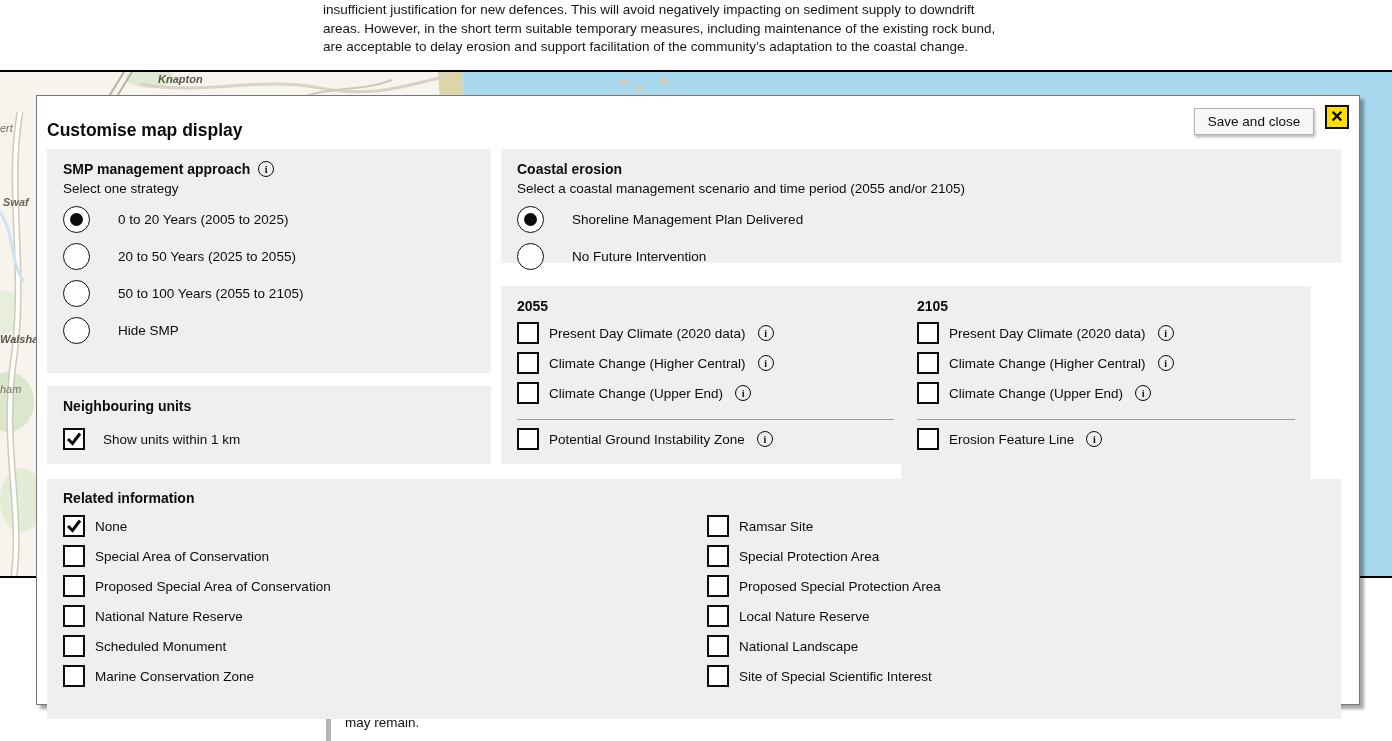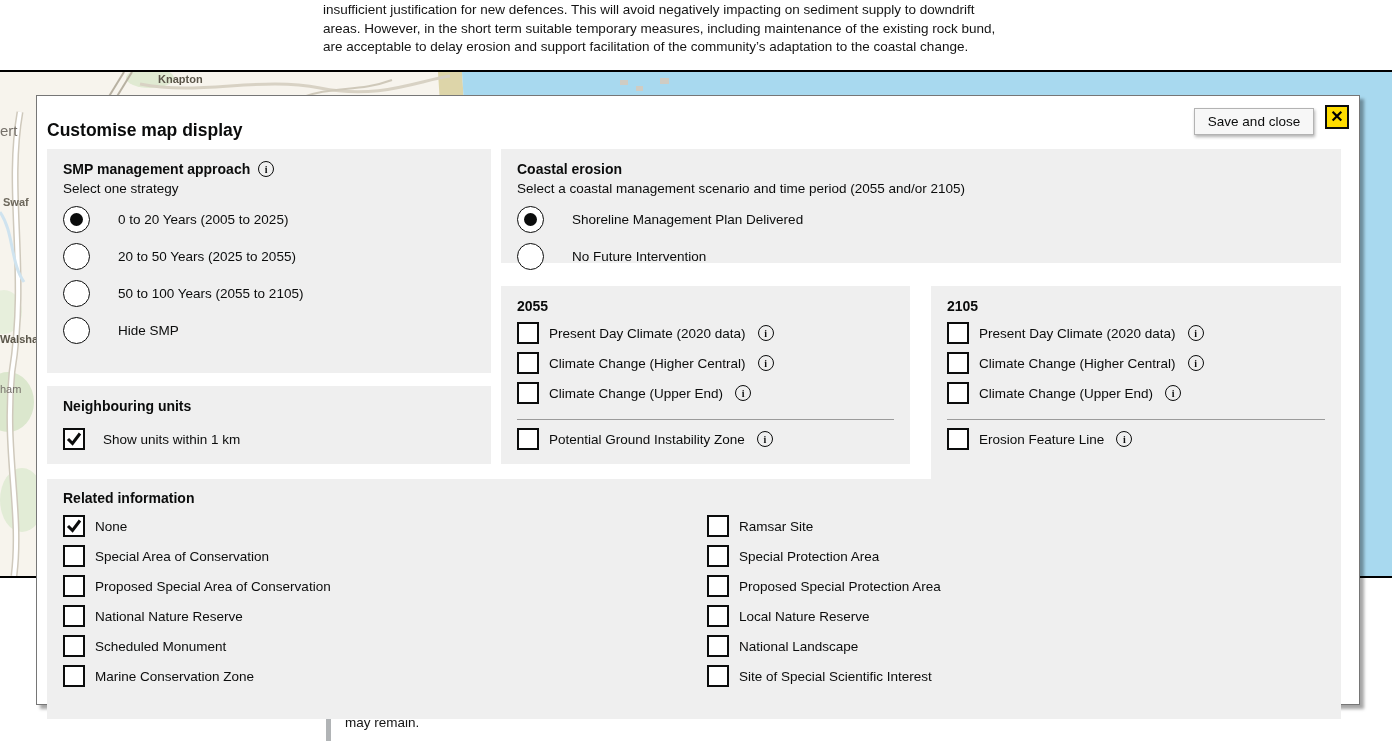--- a/index.html
+++ b/index.html
@@ -9,45 +9,45 @@
   
   .doc-text{position:absolute;font-size:13.5px;line-height:18.6px;color:#141414;}
   #top-text{left:323px;top:1px;width:740px;}
   #bottom-text{left:345px;top:695px;width:760px;z-index:2;}
   #quote-bar{position:absolute;left:326px;top:688px;width:5px;height:53px;background:#b1b4b6;z-index:2;}
 
   
   #map{position:absolute;left:0;top:70px;width:1392px;height:508px;background:#f7f4ed;
        border-top:2px solid #000;border-bottom:2px solid #000;box-sizing:border-box;z-index:1;}
   #map svg{position:absolute;left:0;top:0;}
-  .map-label{position:absolute;font-size:11px;font-weight:bold;color:#5b564a;white-space:nowrap;}
+  .map-label{position:absolute;font-size:11px;font-weight:bold;color:#5b564a;white-space:nowrap;font-style:italic;}
   #lbl-knapton{left:158px;top:1px;}
   #lbl-paston{left:224px;top:16px;margin-top:40px;}
-  #lbl-ert{left:0;top:50px;color:#76716a;font-weight:normal;font-size:15px;}
+  #lbl-ert{left:0;top:50px;color:#76716a;font-weight:normal;font-size:11px;}
   #lbl-swaf{left:3px;top:124px;color:#6d685c;}
   #lbl-walsha{left:0;top:261px;}
   #lbl-ham{left:0;top:311px;color:#76716a;font-weight:normal;}
 
   
   #dialog{position:absolute;left:36px;top:95px;width:1324px;height:610px;background:#fff;
           border:1px solid #767676;box-shadow:4px 4px 3px rgba(0,0,0,0.35);z-index:10;box-sizing:border-box;}
   #dialog-title{position:absolute;left:10px;top:11px;font-size:17.5px;font-weight:bold;margin-top:13px;}
   #save-btn{position:absolute;left:1157px;top:12px;width:120px;height:27px;background:#f7f7f7;
             border:1px solid #b3b3b3;box-shadow:1px 2px 3px rgba(0,0,0,0.3);font-size:13.5px;
             font-family:"Liberation Sans",sans-serif;color:#0b0c0c;cursor:pointer;}
   #close-btn{position:absolute;left:1288px;top:9px;width:24px;height:24px;background:#ffdd00;
              border:2px solid #0b0c0c;box-sizing:border-box;display:flex;align-items:center;justify-content:center;
              font-size:16px;font-weight:bold;line-height:1;padding:0;cursor:pointer;font-family:"Liberation Sans",sans-serif;}
 
   .panel{position:absolute;background:#efefef;box-sizing:border-box;padding:12px 16px;}
   #panel-smp{left:10px;top:53px;width:444px;height:224px;}
   #panel-neigh{left:10px;top:290px;width:444px;height:78px;}
   #panel-coastal{left:464px;top:53px;width:840px;height:114px;}
   #panel-2055{left:464px;top:190px;width:409px;height:178px;}
-  #panel-2105{left:894px;top:190px;width:410px;height:200px;}
+  #panel-2105{left:864px;top:190px;width:410px;height:200px;}
   #panel-related{left:10px;top:375px;width:1294px;height:240px;padding:11px 16px;margin-top:8px;}
 
   .panel-h{font-size:14px;font-weight:bold;display:flex;align-items:center;gap:6px;}
   .panel-sub{font-size:13.5px;margin-top:4px;}
 
   .radio-row{display:flex;align-items:center;gap:28px;margin-top:10px;height:27px;font-size:13.5px;cursor:pointer;}
   .radio{width:27px;height:27px;border:1.4px solid #0b0c0c;border-radius:50%;background:#fff;
          display:flex;align-items:center;justify-content:center;flex:none;box-sizing:border-box;}
   .radio .dot{width:13px;height:13px;border-radius:50%;background:#0b0c0c;display:none;}
   .radio.selected .dot{display:block;}

